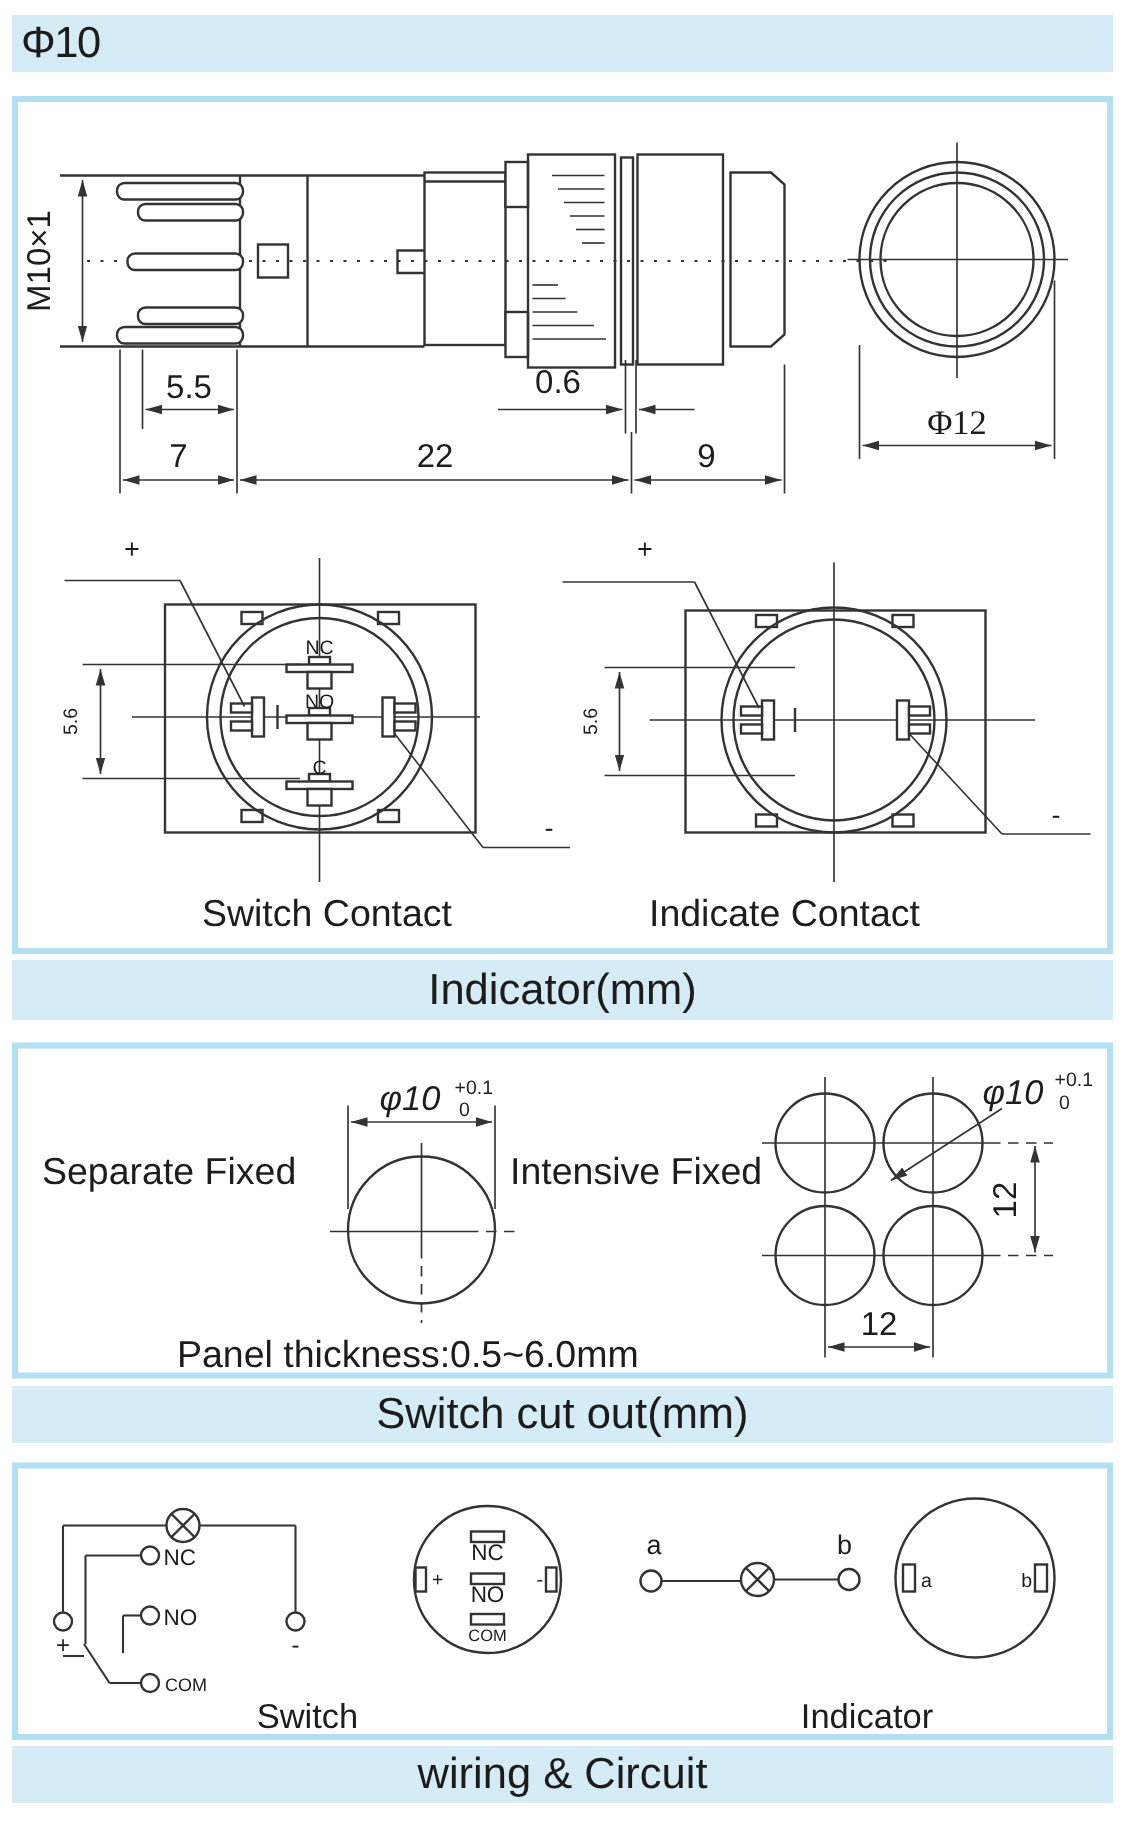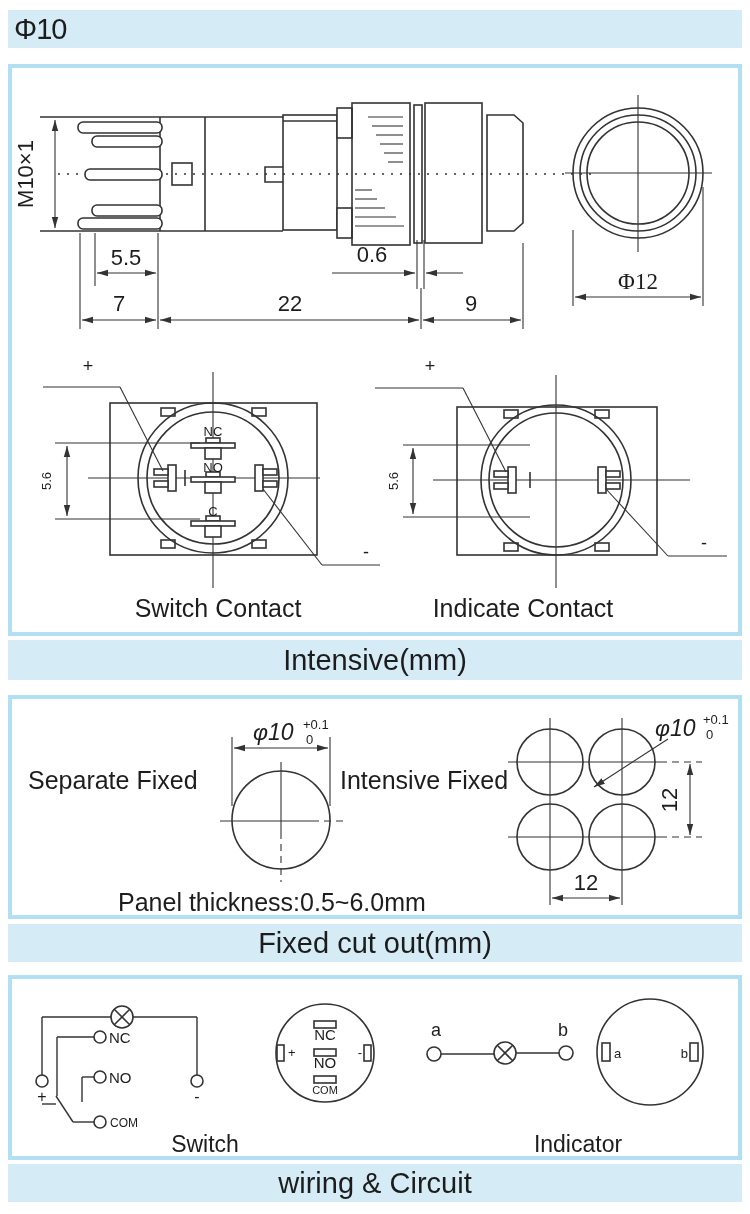--- a/index.html
+++ b/index.html
@@ -196,21 +196,21 @@
         <line class="tn" x1="463" y1="388" x2="506" y2="472"></line>
         <line class="tn" x1="606" y1="489" x2="668" y2="556"></line>
         <line class="tn" x1="668" y1="556" x2="727" y2="556"></line>
         <text class="t18 mid" x="704" y="549">-</text>
         <text class="t25 mid" x="523" y="617">Indicate Contact</text>
       </g>
     </svg>
   </div>
 
   <div class="bar bar-dimensions">
-    <span>Intensive(mm)</span>
+    <span>Indicator(mm)</span>
   </div>
 
   <div class="panel" id="panel2">
     <svg width="726" height="216" viewBox="12 699 726 216">
       <defs>
         <marker id="ah2" markerUnits="userSpaceOnUse" markerWidth="12" markerHeight="9" refX="11" refY="4" orient="auto-start-reverse">
           <path d="M0,0.8 L11,4 L0,7.2 Z" fill="#333"></path>
         </marker>
       </defs>
 
@@ -249,21 +249,21 @@
         <text class="t22 mid" transform="rotate(-90,677,800)" x="677" y="800">12</text>
         <line class="tn" x1="552" y1="898" x2="620" y2="898" marker-start="url(#ah2)" marker-end="url(#ah2)"></line>
         <text class="t22 mid" x="586" y="890">12</text>
       </g>
 
       <text class="t25" x="118" y="911">Panel thickness:0.5~6.0mm</text>
     </svg>
   </div>
 
   <div class="bar bar-cutout">
-    <span>Fixed cut out(mm)</span>
+    <span>Switch cut out(mm)</span>
   </div>
 
   <div class="panel" id="panel3">
     <svg width="726" height="177" viewBox="12 979 726 177">
 
       <g>
         <circle class="ln" cx="122" cy="1017" r="11"></circle>
         <line class="ln" x1="114" y1="1009" x2="130" y2="1025"></line>
         <line class="ln" x1="114" y1="1025" x2="130" y2="1009"></line>
         <line class="w14" x1="42" y1="1017" x2="111" y2="1017"></line>

